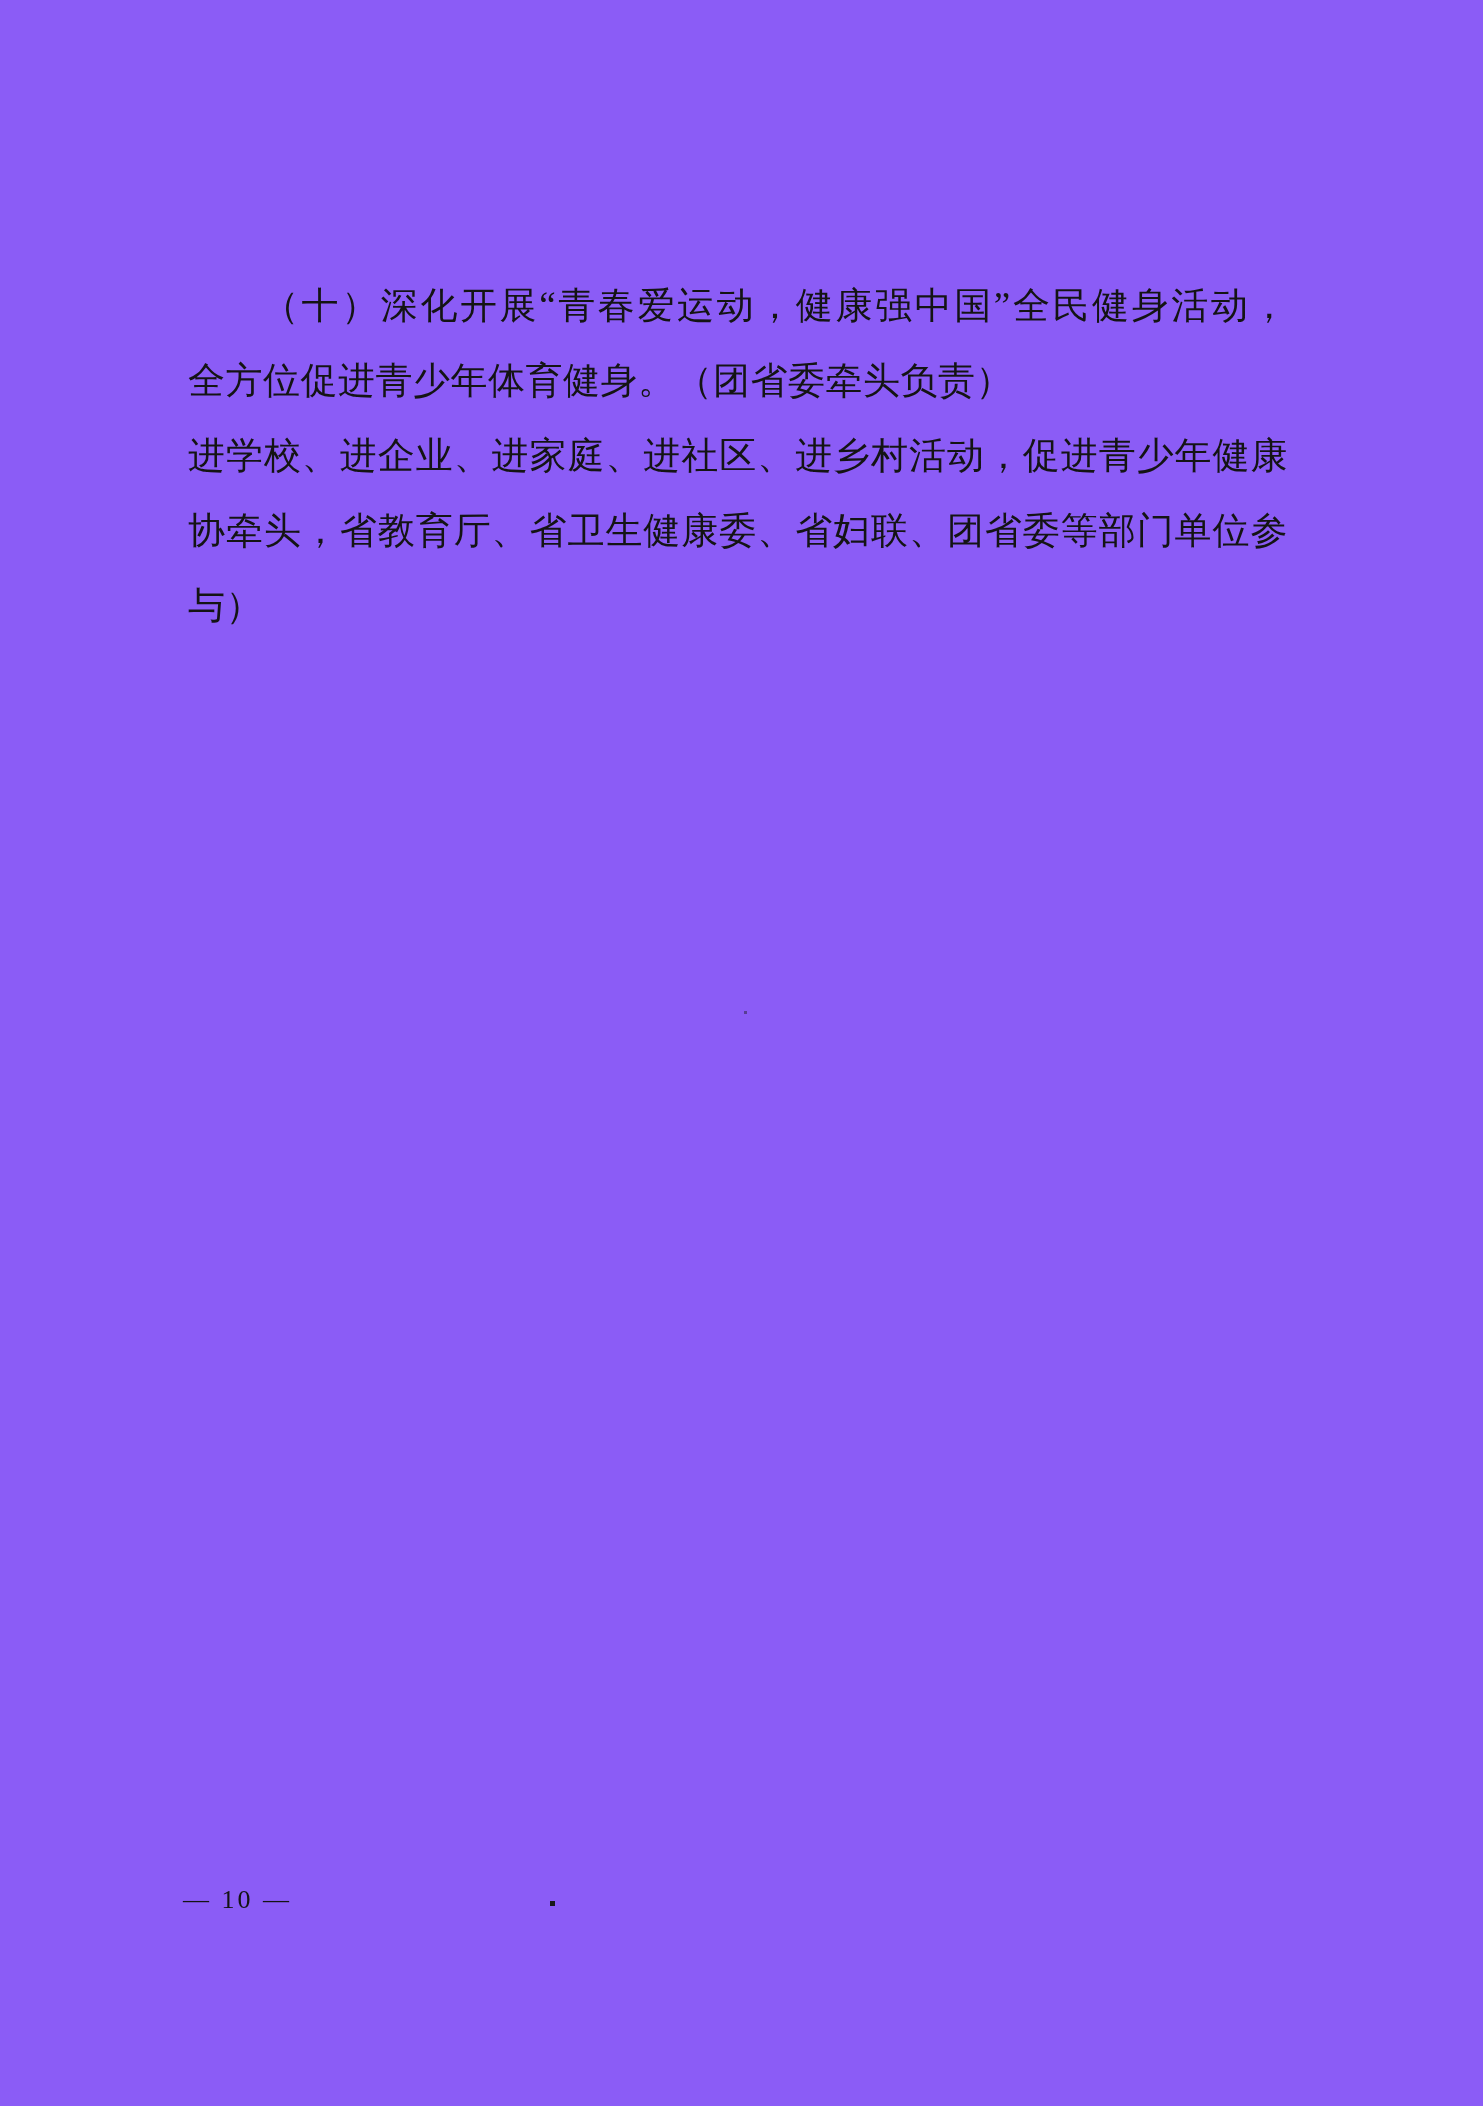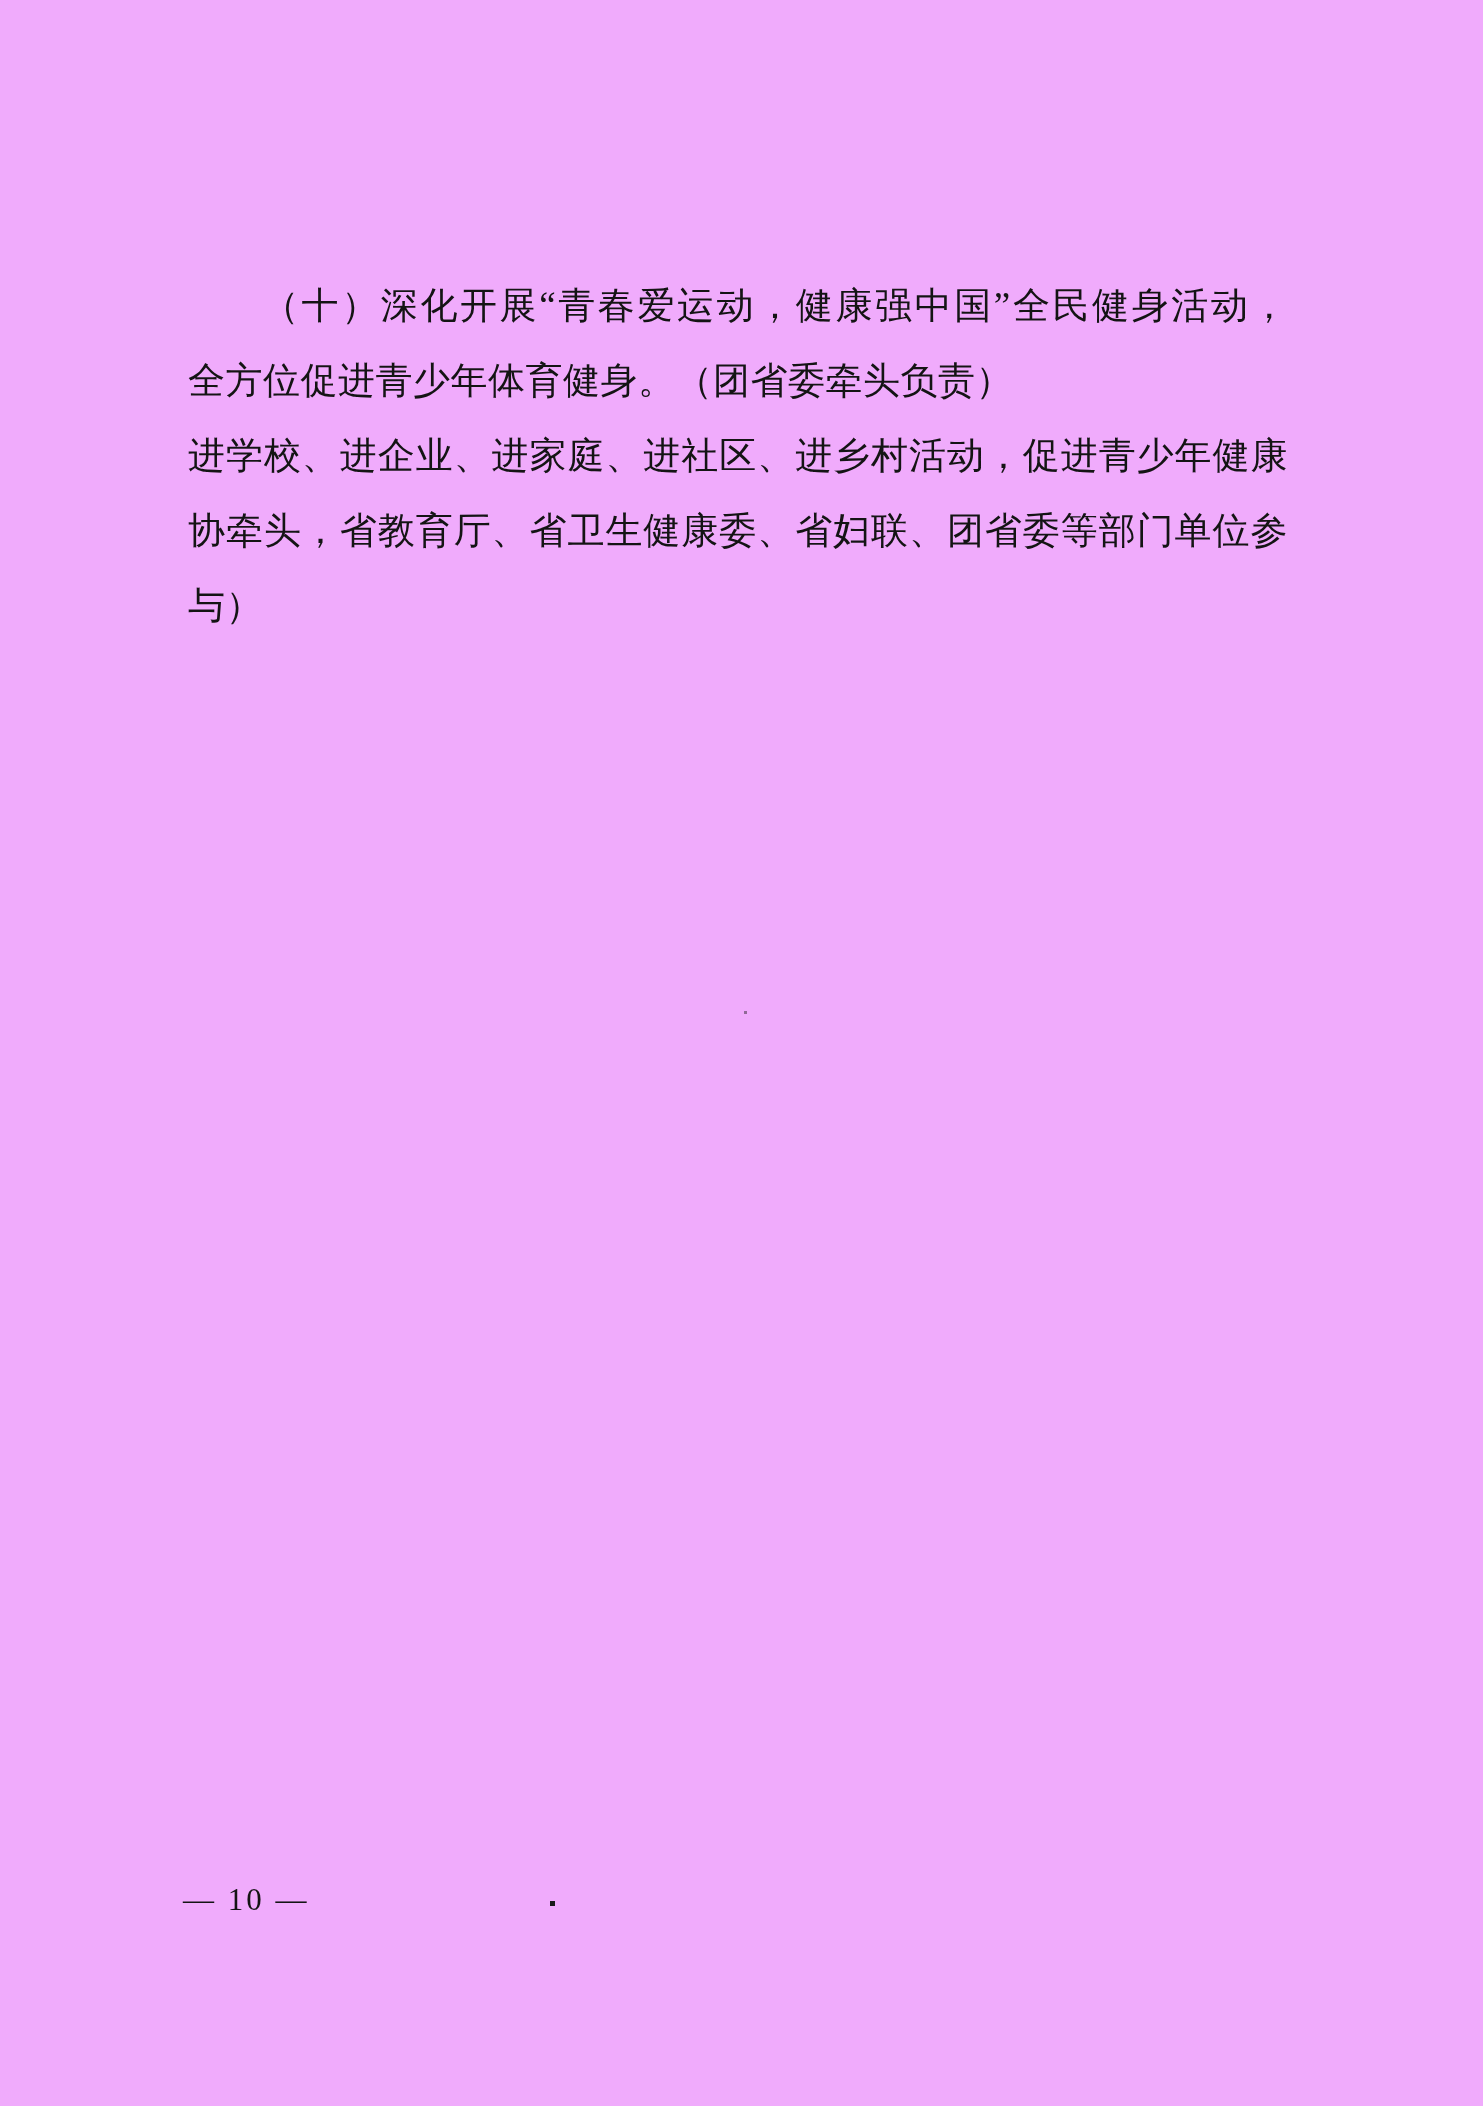--- a/index.html
+++ b/index.html
@@ -11,21 +11,21 @@
     position: relative;
     width: 1483px;
     height: 2106px;
     overflow: hidden;
     font-family: "Liberation Serif", "DejaVu Serif", serif;
     color: #141414;
   }
   .page {
     position: absolute;
     inset: 0;
-    background: #f0abfc;
+    background: #8b5cf6;
   }
   .text-block {
     position: absolute;
     left: 188px;
     top: 268px;
     width: 1100px;
   }
   .line {
     margin: 0;
     padding: 0;
@@ -49,21 +49,21 @@
   }
   
   .line.indent {
     text-indent: 2em;
   }
   .footer {
     position: absolute;
     left: 183px;
     top: 1876px;
     height: 48px;
-    font-size: 31px;
+    font-size: 26px;
     line-height: 48px;
     letter-spacing: 3px;
     color: #141414;
   }
   
   .speck {
     position: absolute;
     background: #1a1a1a;
   }
   .speck-footer {

